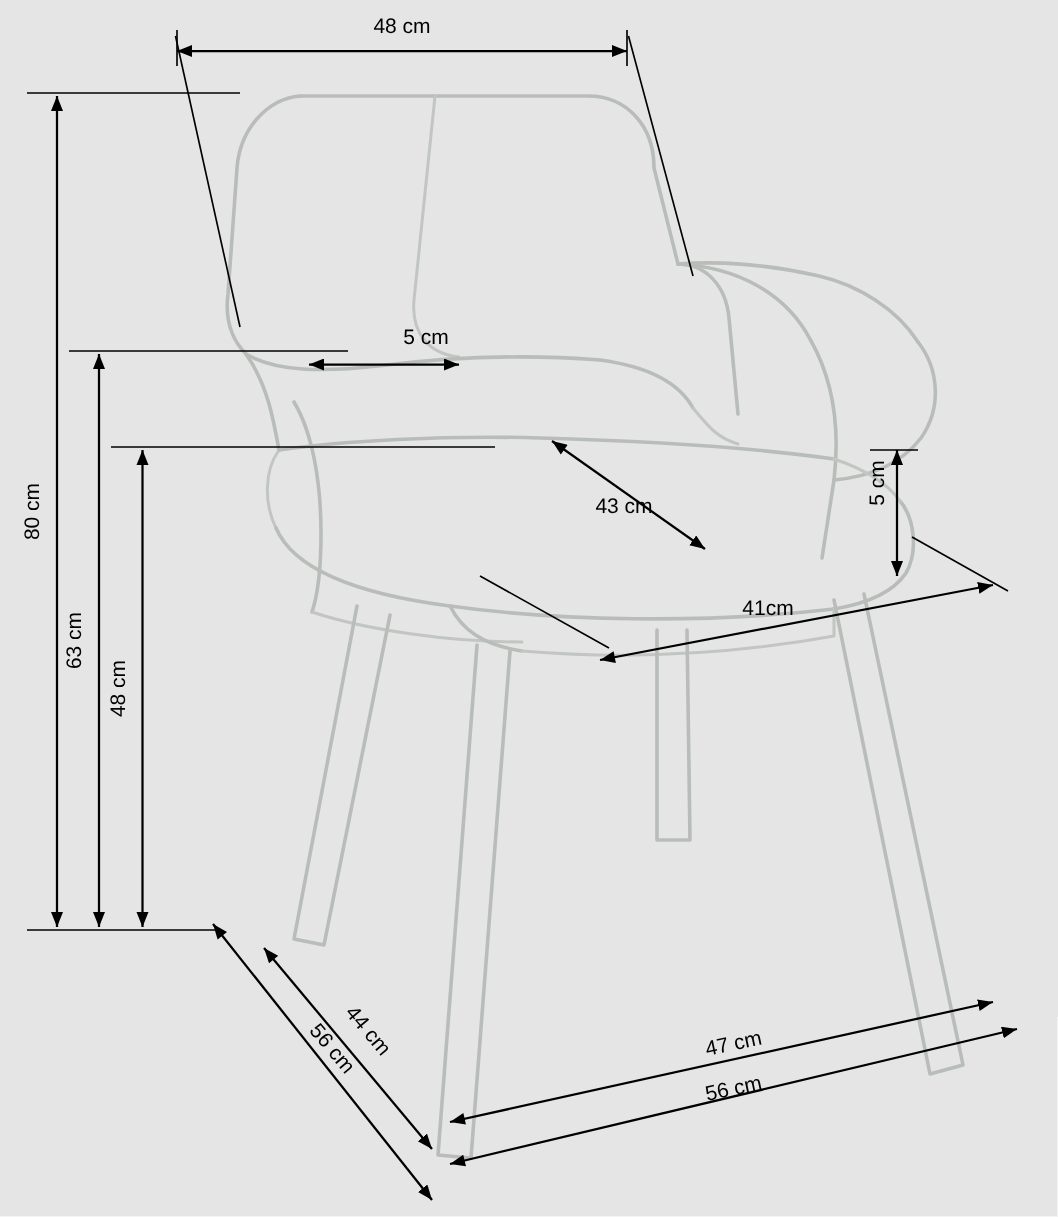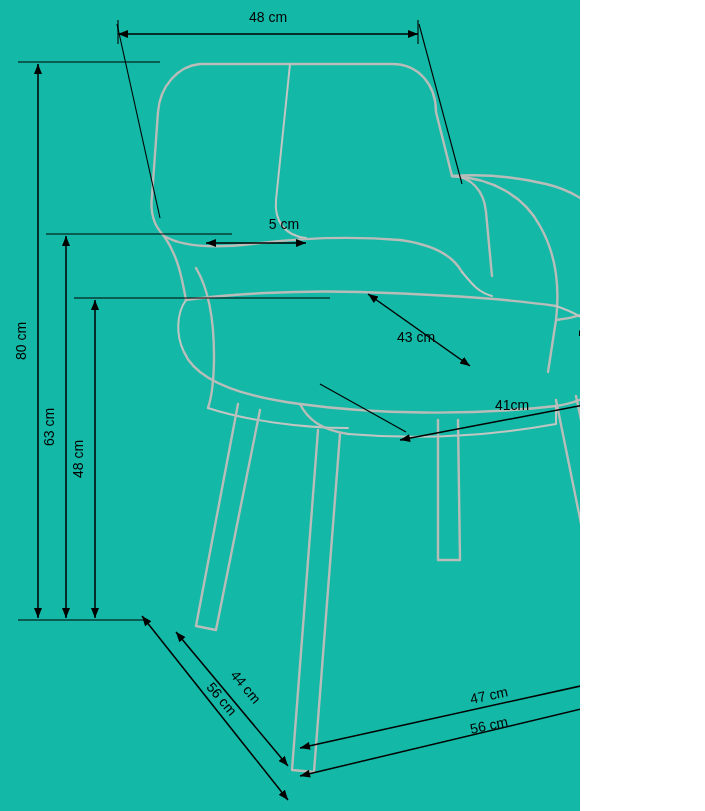--- a/index.html
+++ b/index.html
@@ -5,23 +5,23 @@
   html, body {
     margin: 0;
     padding: 0;
     background: #ffffff;
   }
   body {
     font-family: "Liberation Sans", sans-serif;
   }
   #root {
     position: relative;
-    width: 580px;
+    width: 705px;
     height: 811px;
-    background: #14b8a6;
+    background: #e5e5e5;
     overflow: hidden;
   }
   svg.diagram {
     position: absolute;
     left: 0;
     top: 0;
     width: 705px;
     height: 811px;
   }
   .chair-stroke {

